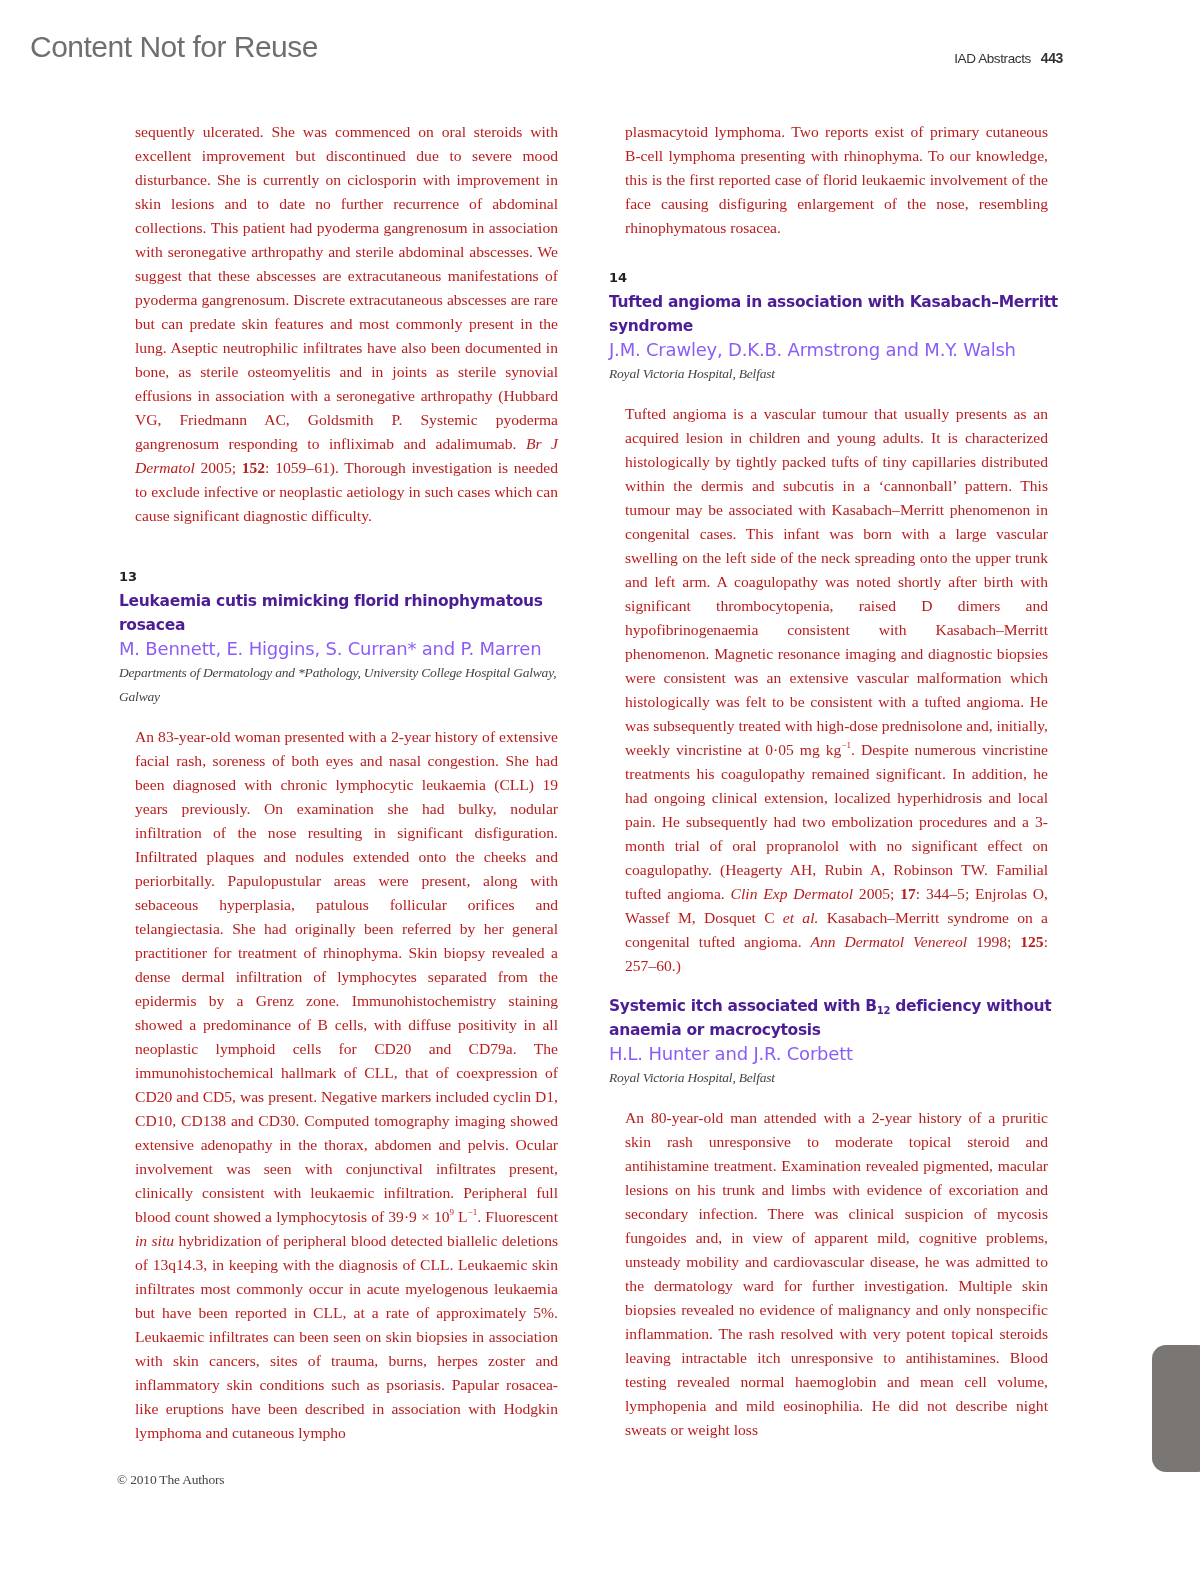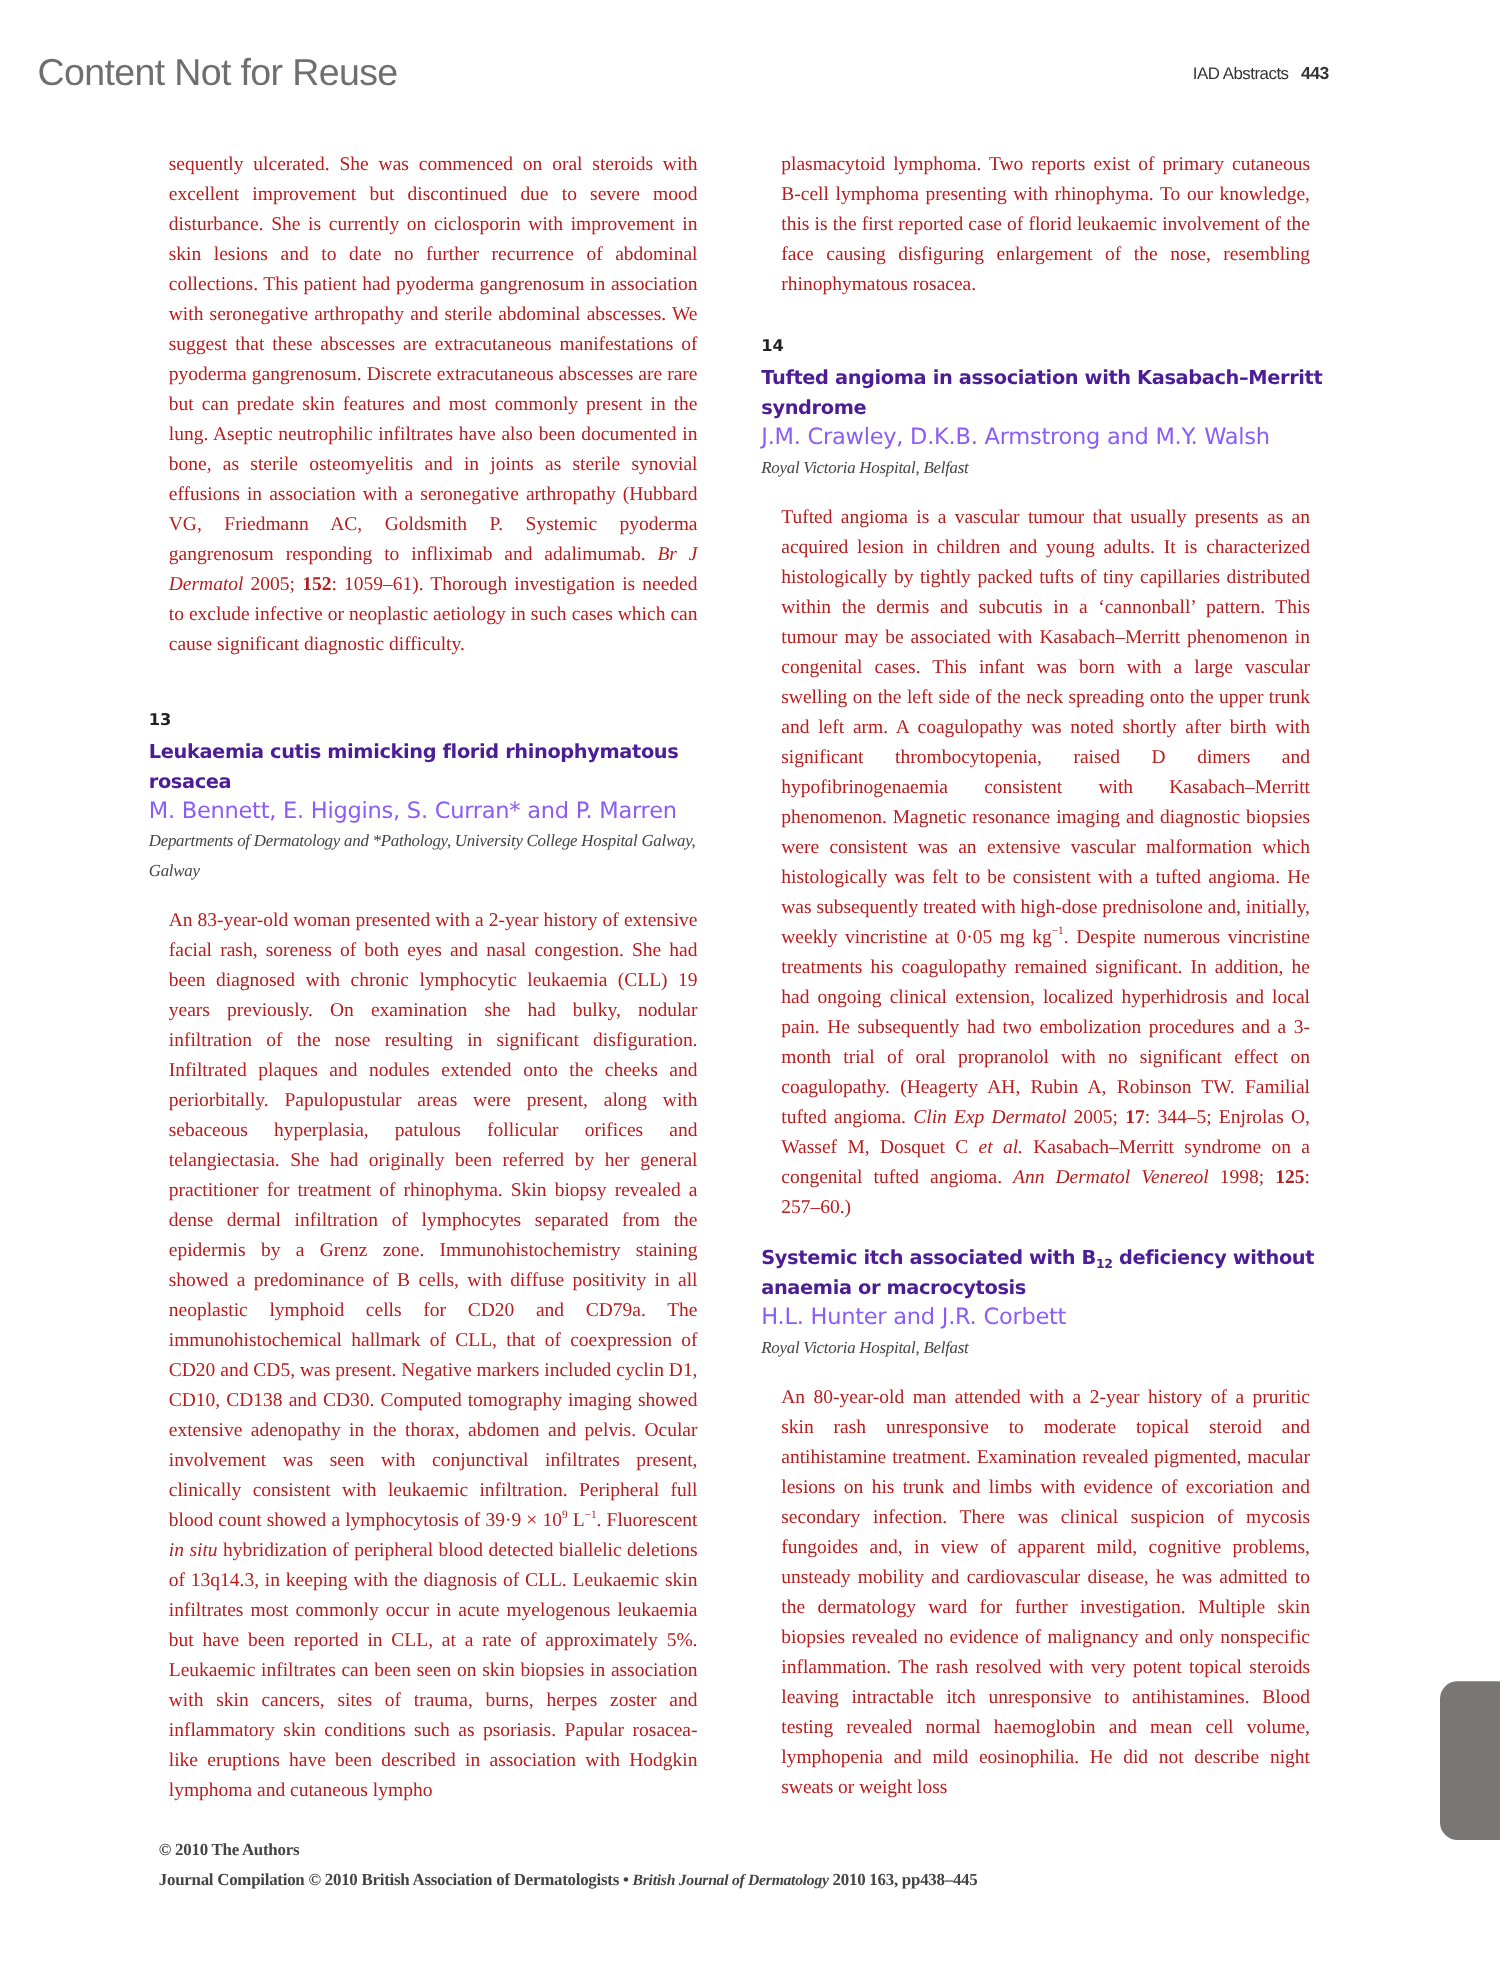--- a/index.html
+++ b/index.html
@@ -3,21 +3,21 @@
 <meta charset="utf-8">
 <style>
   html, body { margin: 0; padding: 0; background: #ffffff; }
   body {
     width: 1200px; height: 1581px; position: relative; overflow: hidden;
     font-family: "Liberation Serif", "DejaVu Serif", serif; color: #3a3a3a;
   }
   .watermark {
     position: absolute; left: 30px; top: 30px;
     font-family: "Liberation Sans", "DejaVu Sans", sans-serif;
-    font-size: 30px; color: #6f6f6f; letter-spacing: -0.5px; margin-top: 12px;
+    font-size: 30px; color: #6f6f6f; letter-spacing: -0.5px;
   }
   .running-head {
     position: absolute; right: 137px; top: 50px;
     font-family: Liberation Sans, sans-serif;
     font-size: 13.5px; color: #333; letter-spacing: -0.4px;
   }
   .running-head .pg { font-weight: bold; margin-left: 10px; font-size: 14px; }
   .col {
     position: absolute; top: 104px; width: 455px;
   }
@@ -40,22 +40,22 @@
   .abs-title sub { font-size: 10px; vertical-align: -3px; line-height: 0; }
   .abs-authors {
     font-family: "DejaVu Sans", "Liberation Sans", sans-serif;
     font-size: 18px; color: #8b5cf6; line-height: 24px; letter-spacing: -0.2px;
   }
   .abs-affil {
     font-style: italic; font-size: 13.5px; color: #444; line-height: 24px;
     letter-spacing: -0.2px;
   }
   .footer {
-    position: absolute; left: 127px; top: 1468px;
-    font-size: 13.5px; color: #444; line-height: 24px; letter-spacing: -0.2px; font-weight: bold;
+    position: absolute; left: 117px; top: 1468px;
+    font-size: 13.5px; color: #444; line-height: 24px; letter-spacing: -0.2px;
   }
   .footer i { font-size: 12.5px; }
   sup { font-size: 9px; vertical-align: 7px; line-height: 0; }
   .side-tab {
     position: absolute; left: 1152px; top: 1345px; width: 60px; height: 127px;
     background: #7a7673; border-radius: 14px;
   }
 </style>
 </head>
 <body>
@@ -94,14 +94,13 @@
     <div class="abs-authors">H.L. Hunter and J.R. Corbett</div>
     <div class="abs-affil">Royal Victoria Hospital, Belfast</div>
     <p class="body">An 80-year-old man attended with a 2-year history of a pru­ritic skin rash unresponsive to moderate topical steroid and antihistamine treatment. Examination revealed pigmented, macular lesions on his trunk and limbs with evidence of exco­riation and secondary infection. There was clinical suspicion of mycosis fungoides and, in view of apparent mild, cognitive problems, unsteady mobility and cardiovascular disease, he was admitted to the dermatology ward for further investiga­tion. Multiple skin biopsies revealed no evidence of malig­nancy and only nonspecific inflammation. The rash resolved with very potent topical steroids leaving intractable itch unre­sponsive to antihistamines. Blood testing revealed normal haemoglobin and mean cell volume, lymphopenia and mild eosinophilia. He did not describe night sweats or weight loss</p>
   </div>
 </div>
 
 <div class="side-tab"></div>
 
 <div class="footer">
   <div>© 2010 The Authors</div>
-  <div><span>Journal Compilation © 2010 British Association of Dermatologists • </span><i>British Journal of Dermatology</i><span> 2010 </span><b>163,</b><span> pp438–445</span></div>
 </div>
 
 </body></html>

